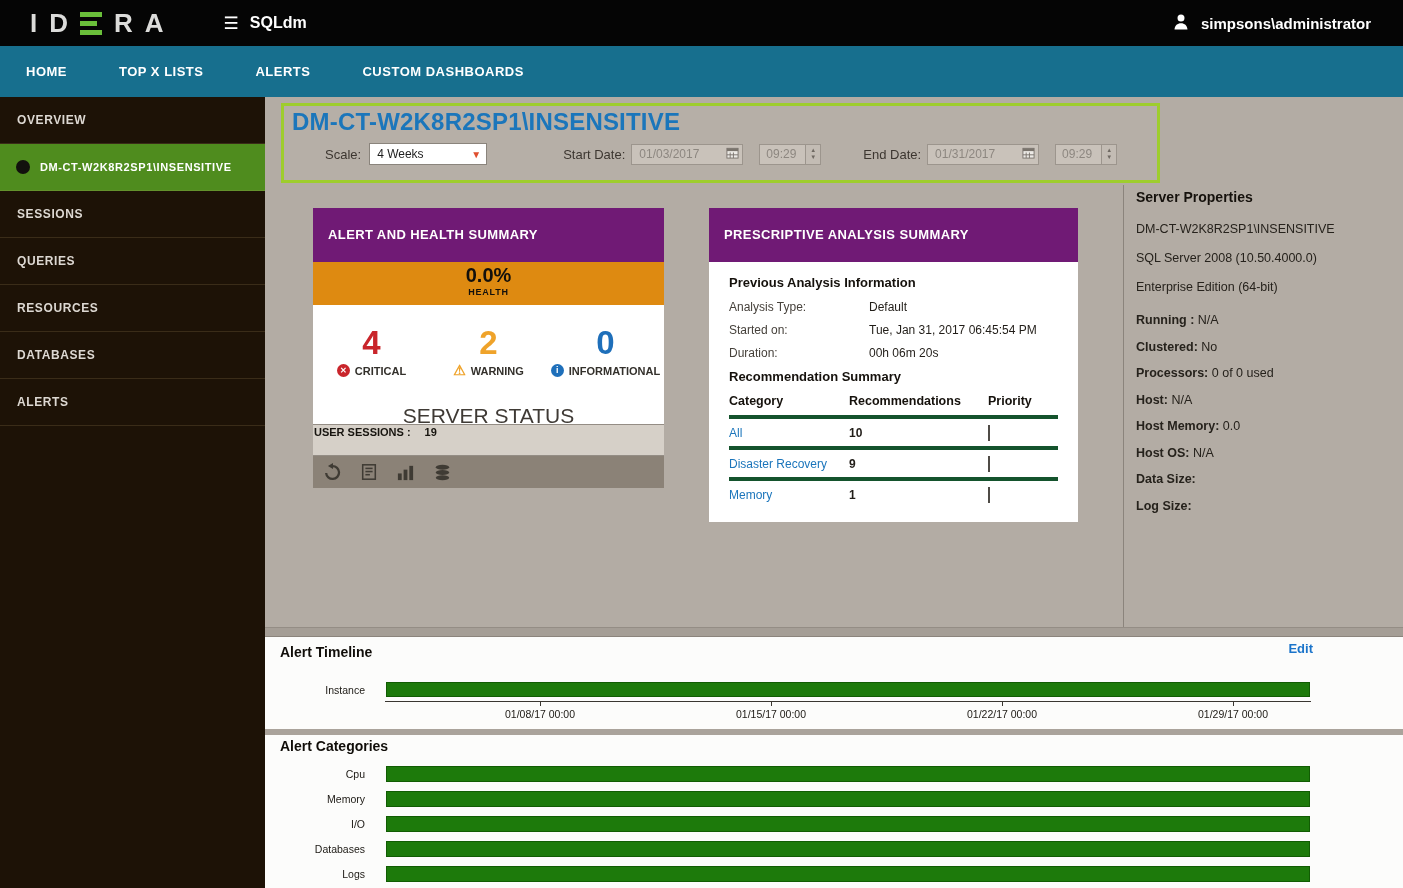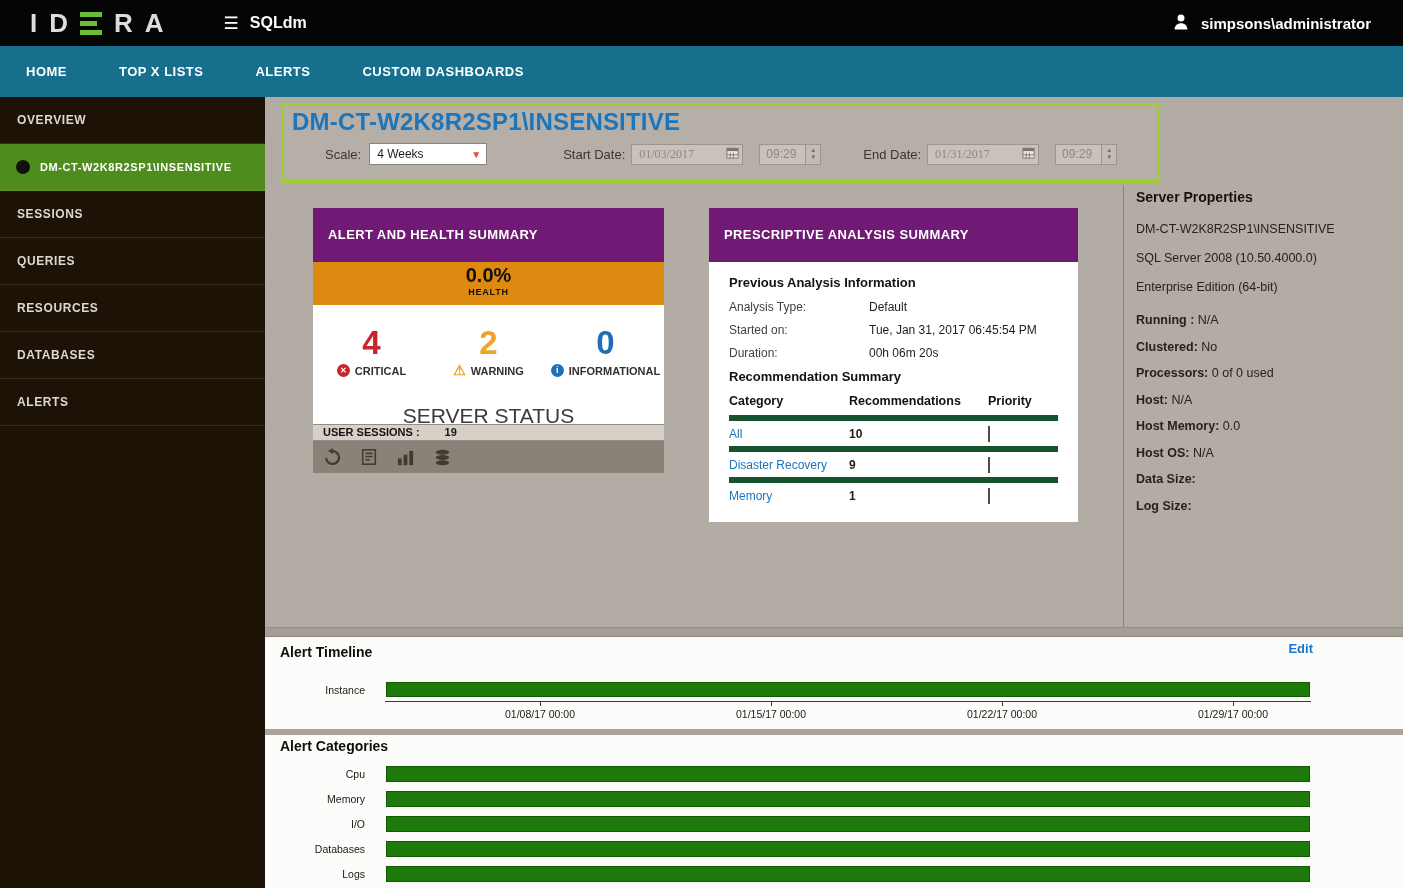--- a/index.html
+++ b/index.html
@@ -36,21 +36,21 @@
   
   .header-panel { position:absolute; left:16px; top:6px; width:879px; height:80px; background:#b6afa7; border:3px solid #9ecd2d; padding:2px 8px; }
   .panel-title { color:#1b76bb; font-size:24px; font-weight:bold; letter-spacing:.2px; white-space:nowrap; }
   .controls { display:flex; align-items:center; margin-top:7px; font-size:13px; color:#3c3630; }
   .ctl-label { white-space:nowrap; }
   .lab-scale { margin-left:33px; }
   .dropdown { margin-left:8px; width:118px; height:22px; background:#fff; border:1px solid #8a847c; display:flex; align-items:center; justify-content:space-between; padding:0 5px 0 7px; font-size:12px; color:#1d1d1d; cursor:pointer; }
   .dd-arrow { color:#e04f2f; font-size:10px; }
   .lab-start { margin-left:76px; }
   .lab-end { margin-left:42px; }
-  .datefield { margin-left:6px; width:112px; height:21px; background:#c9c2ba; border:1px solid #9c958d; display:flex; align-items:center; justify-content:space-between; padding:0 3px 0 7px; font-size:12px; color:#8d8780; cursor:default;font-family:Liberation Serif, serif; }
+  .datefield { margin-left:6px; width:112px; height:21px; background:#c9c2ba; border:1px solid #9c958d; display:flex; align-items:center; justify-content:space-between; padding:0 3px 0 7px; font-size:12px; color:#8d8780; cursor:default; }
   .timegroup { margin-left:16px; display:flex; }
   .timefield { width:47px; height:21px; background:#c9c2ba; border:1px solid #9c958d; font-size:12px; color:#8d8780; display:flex; align-items:center; padding-left:6px; }
   .spinner { width:15px; height:21px; border:1px solid #9c958d; border-left:none; background:#c3bcb4; display:flex; flex-direction:column; align-items:center; justify-content:center; color:#6f6962; cursor:pointer; }
   .spinner span { font-size:6px; line-height:7px; }
 
   
   .card { position:absolute; background:#fff; }
   .card-header { height:54px; background:#701a75; color:#fff; font-size:13px; font-weight:bold; letter-spacing:.4px; line-height:54px; padding-left:15px; }
   .card1 { left:48px; top:111px; width:351px; height:265px; }
   .card2 { left:444px; top:111px; width:369px; height:314px; }
@@ -63,33 +63,33 @@
   .counter { flex:1; text-align:center; }
   .num { font-size:33px; font-weight:bold; line-height:35px; }
   .critical .num { color:#c9252b; }
   .warning .num { color:#efa32a; }
   .info .num { color:#1e6fba; }
   .clabel { display:flex; align-items:center; justify-content:center; gap:5px; font-size:11px; font-weight:bold; color:#33302b; margin-top:4px; }
   .ic-critical { width:13px; height:13px; border-radius:7px; background:#c9252b; color:#fff; font-size:8px; line-height:13px; text-align:center; display:inline-block; }
   .ic-warning { color:#efa32a; font-size:14px; line-height:13px; }
   .ic-info { width:13px; height:13px; border-radius:7px; background:#1e6fba; color:#fff; font-size:9px; font-weight:bold; line-height:13px; text-align:center; display:inline-block; }
   .server-status { text-align:center; font-size:21px; color:#3f3a35; margin-top:27px; }
-  .sessions-strip { height:17px; background:#d6d0c8; border-top:1px solid #948d85; border-bottom:1px solid #948d85; font-size:11px; font-weight:bold; color:#17140f; line-height:15px; padding-left:10px; display:flex; gap:25px; }
+  .sessions-strip { height:32px; background:#d6d0c8; border-top:1px solid #948d85; border-bottom:1px solid #948d85; font-size:11px; font-weight:bold; color:#17140f; line-height:15px; padding-left:1px; display:flex; gap:14px; }
   .card-footer { height:32px; background:#8b8277; display:flex; align-items:center; gap:18px; padding-left:10px; }
   .fbtn { display:inline-flex; cursor:pointer; }
 
   .card2-body { padding:13px 20px 0 20px; }
   .sec-heading { font-size:13px; font-weight:bold; color:#15110c; margin-bottom:10px; }
   .info-row { display:flex; font-size:12px; margin-bottom:9px; }
   .info-label { width:140px; color:#46413b; }
   .info-value { color:#211d18; }
   .rec-heading { margin-top:9px; }
   .table-header { display:flex; font-size:12.5px; font-weight:bold; color:#15110c; margin-top:10px; padding-bottom:7px; }
   .col-cat { width:120px; } .col-rec { width:139px; } .col-pri { flex:1; }
-  .t-row { display:flex; align-items:center; height:31px; border-top:6px solid #14532d; font-size:12px; }
+  .t-row { display:flex; align-items:center; height:31px; border-top:4px solid #14532d; font-size:12px; }
   .t-cat { width:120px; color:#1b75bb; cursor:pointer; }
   .t-rec { width:139px; color:#211d18;font-weight:bold; }
   .pri-bar { width:73px; height:9px; background:#d9d9d9; border:1px solid #4f4b46; position:relative; }
   .pri-fill { position:absolute; left:0; top:0; bottom:0; background:#c32220; }
 
   
   .sprops { position:absolute; left:871px; top:92px; width:262px; color:#26221c; }
   .sp-title { font-size:14px; font-weight:bold; color:#15110c; margin-bottom:17px; }
   .sp-line { font-size:12.5px; margin-bottom:15px; white-space:nowrap; }
   .sp-line.tight { margin-bottom:12.5px; }

